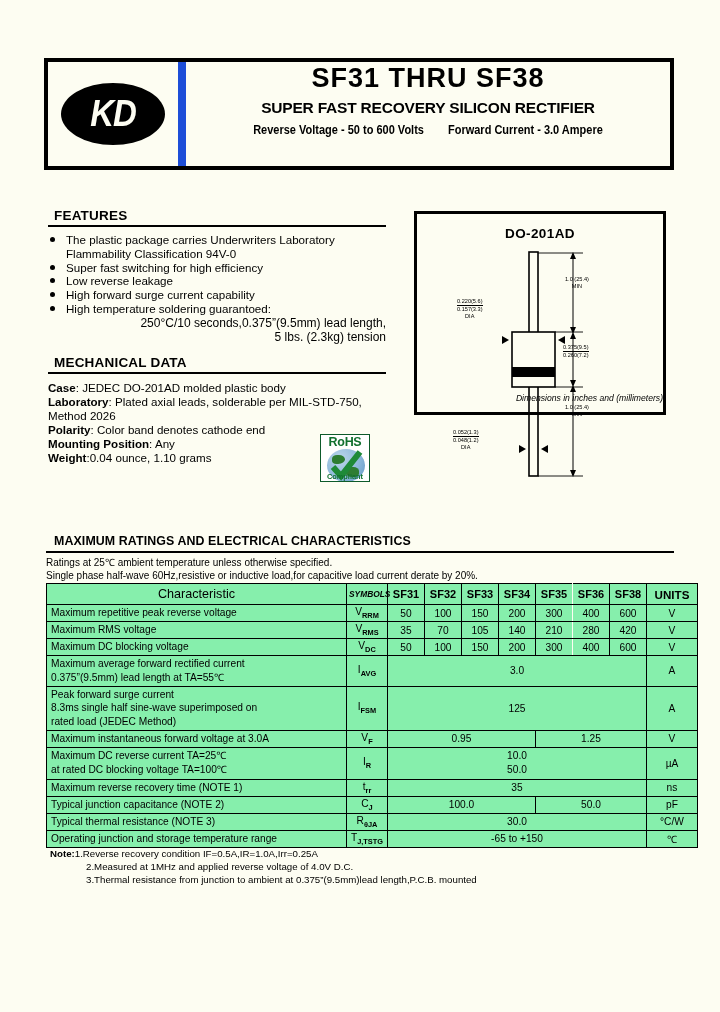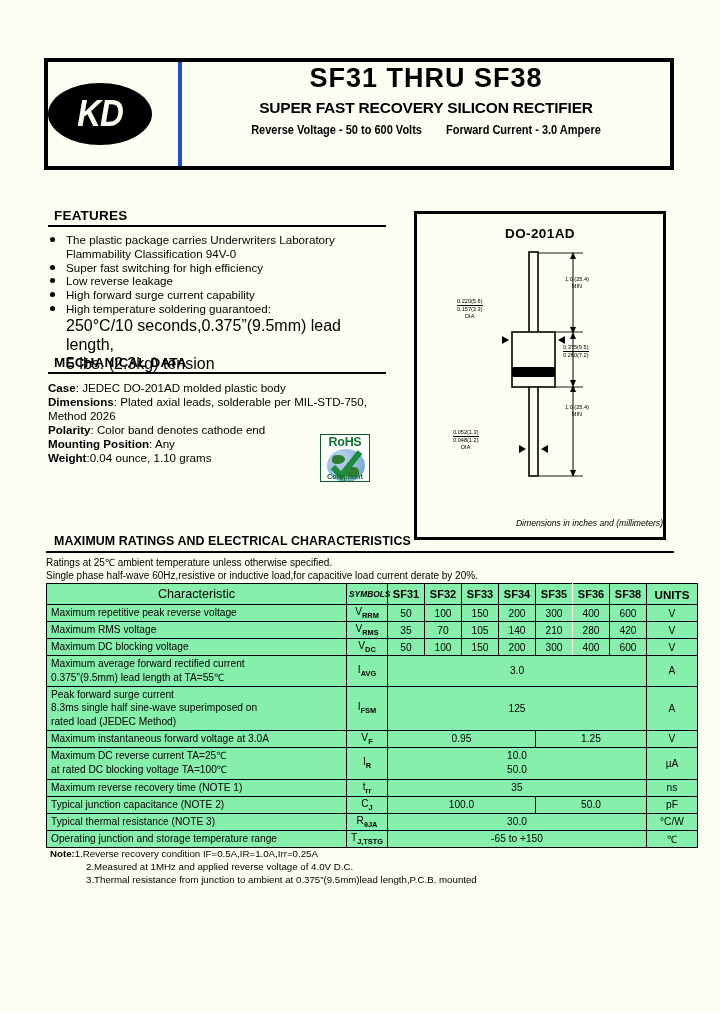--- a/index.html
+++ b/index.html
@@ -27,24 +27,24 @@
     position: absolute;
     left: 44px; top: 58px;
     width: 630px; height: 112px;
     border: 4px solid #000;
     box-sizing: border-box;
     display: flex;
     background: #fdfdf2;
   }
   .logo-cell {
     width: 130px;
-    border-right: 4px solid #1d4ed8;
+    border-right: 8px solid #1d4ed8;
     display: flex;
     align-items: center;
-    justify-content: flex-start;
+    justify-content: center;
     flex: none;
   }
   .kd-logo {
     width: 104px;
     height: 62px;
     border-radius: 50%;
     background: #000;
     display: flex;
     align-items: center;
     justify-content: center;
@@ -112,22 +112,23 @@
   }
   .feat-list li .bullet {
     position: absolute;
     left: 2px; top: 4px;
     width: 5px; height: 5px;
     background: #000;
     border-radius: 50%;
   }
   .feat-sub {
     padding-left: 18px;
-    font-size: 16px;
+    font-size: 12px;
     line-height: 1.19;
+    text-align: right;
   }
 
   
   .mech-wrap {
     position: absolute;
     left: 48px; top: 355px;
     width: 338px;
   }
   .mech-body {
     margin-top: 7px;
@@ -194,21 +195,21 @@
     color: #11702f;
     line-height: 1;
     padding-bottom: 1px;
     z-index: 3;
   }
 
   
   .pkg-box {
     position: absolute;
     left: 414px; top: 211px;
-    width: 252px; height: 329px;
+    width: 252px; height: 204px;
     border: 3px solid #000;
     box-sizing: border-box;
     background: #fdfdf2;
   }
   .pkg-title {
     text-align: center;
     font-size: 13.5px;
     font-weight: bold;
     margin-top: 12px;
     letter-spacing: 0.4px;
@@ -336,21 +337,21 @@
       <li><span class="bullet"></span><span>High temperature soldering guarantoed:</span></li>
     </ul>
     <div class="feat-sub">250°C/10 seconds,0.375”(9.5mm) lead length,</div>
     <div class="feat-sub">5 lbs. (2.3kg) tension</div>
   </div>
 
   <div class="mech-wrap">
     <div class="sec-head">MECHANICAL DATA</div>
     <div class="mech-body">
       <div><b>Case</b><span>: </span><span>JEDEC DO-201AD molded plastic body</span></div>
-      <div><b>Dimensions</b><span>: </span><span>Plated axial leads, solderable per MIL-STD-750,</span></div>
+      <div><b>Laboratory</b><span>: </span><span>Plated axial leads, solderable per MIL-STD-750,</span></div>
       <div><span>Method 2026</span></div>
       <div><b>Polarity</b><span>: </span><span>Color band denotes cathode end</span></div>
       <div><b>Mounting Position</b><span>: </span><span>Any</span></div>
       <div><b>Weight</b><span>:</span><span>0.04 ounce, 1.10 grams</span></div>
     </div>
   </div>
 
   <div class="rohs">
     <div class="rohs-top">RoHS</div>
     <div class="globe"></div>

